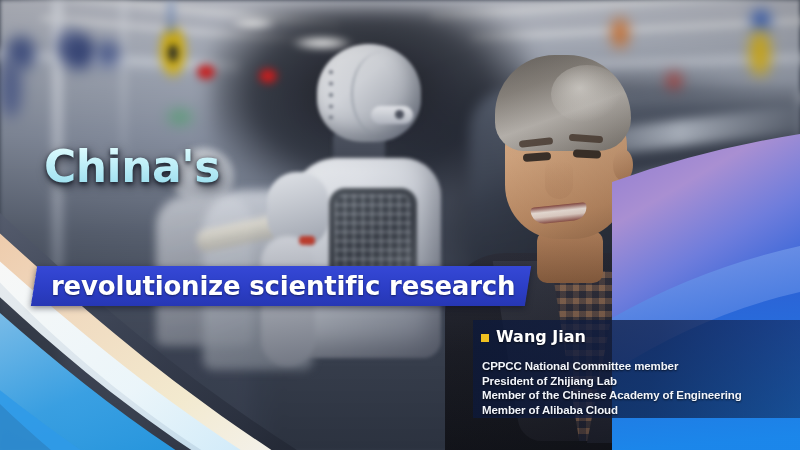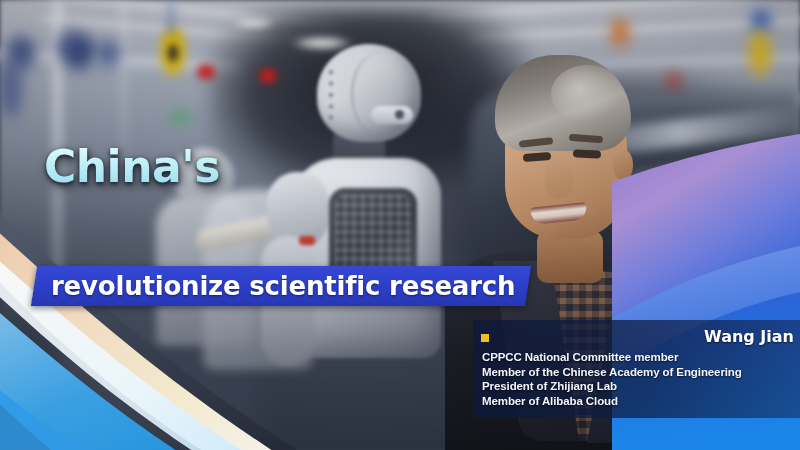--- a/index.html
+++ b/index.html
@@ -314,32 +314,32 @@
     white-space: nowrap;
     text-shadow: 0 1px 2px rgba(8,12,28,.55);
   }
 
   
   .lower-third {
     position: absolute; left: 473px; top: 320px; width: 327px; height: 98px;
     background: linear-gradient(100deg, rgba(13,25,58,.80) 0%, rgba(14,28,66,.72) 55%, rgba(16,32,74,.52) 100%);
   }
   .lt-inner { position: absolute; left: 8px; top: 7px; right: 6px; }
-  .lt-name-row { display: flex; align-items: center; gap: 20px; justify-content: space-between; }
+  .lt-name-row { display: flex; align-items: center; gap: 7px; }
   .lt-bullet {
     width: 8px; height: 8px; background: #f0c020; flex: 0 0 auto;
     margin-top: 2px;
   }
   .lt-name {
     font-family: "DejaVu Sans", sans-serif;
     font-weight: 700; font-size: 16px; line-height: 19px; color: #ffffff;
     text-shadow: 0 1px 2px rgba(0,0,0,.6);
     white-space: nowrap;
   }
-  .lt-titles { margin: 4px 0 0 1px; }
+  .lt-titles { margin: 13px 0 0 1px; }
   .lt-title {
     font-family: "Liberation Sans", sans-serif;
     font-weight: 700; font-size: 11.5px; line-height: 14.6px;
     color: #f2f5fb;
     text-shadow: 0 1px 2px rgba(0,0,0,.7);
     white-space: nowrap;
     letter-spacing: -0.1px;
   }
 
   
@@ -532,20 +532,20 @@
   </div>
 
   <div class="lower-third">
     <div class="lt-inner">
       <div class="lt-name-row">
         <span class="lt-bullet"></span>
         <span class="lt-name">Wang Jian</span>
       </div>
       <div class="lt-titles">
         <div class="lt-title">CPPCC National Committee member</div>
+        <div class="lt-title">President of Zhijiang Lab</div>
         <div class="lt-title">Member of the Chinese Academy of Engineering</div>
-        <div class="lt-title">President of Zhijiang Lab</div>
         <div class="lt-title">Member of Alibaba Cloud</div>
       </div>
     </div>
   </div>
 
 </div>
 
 </body></html>

